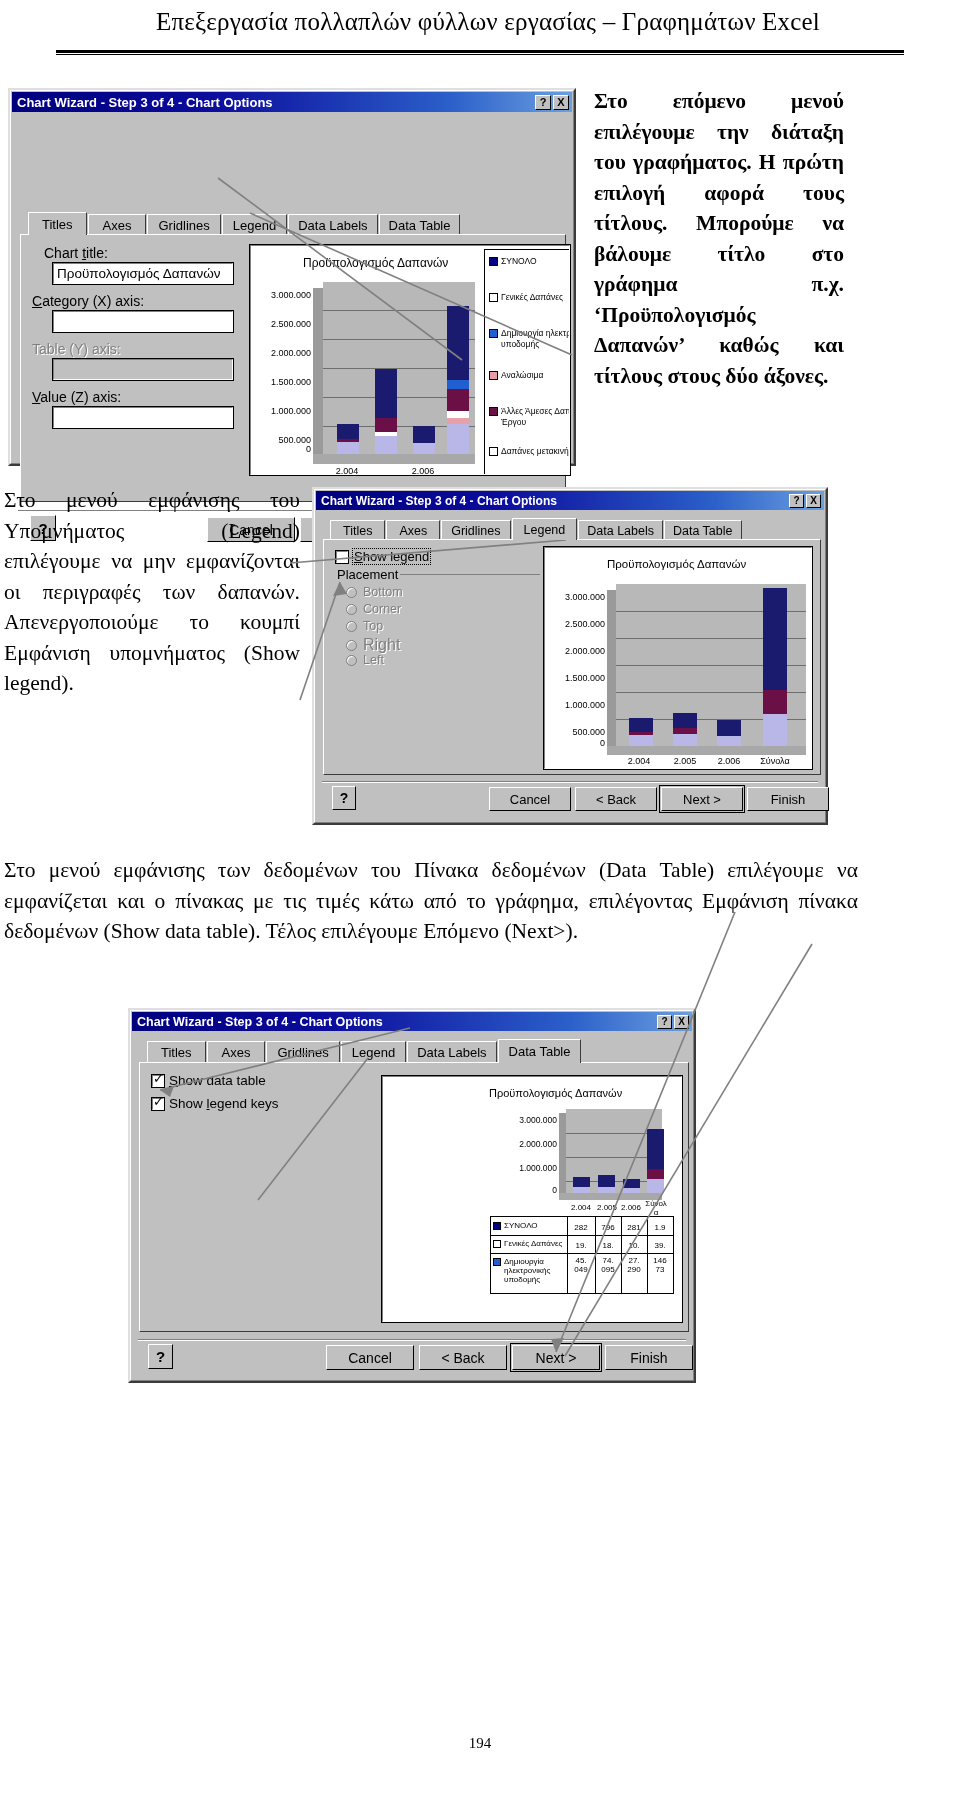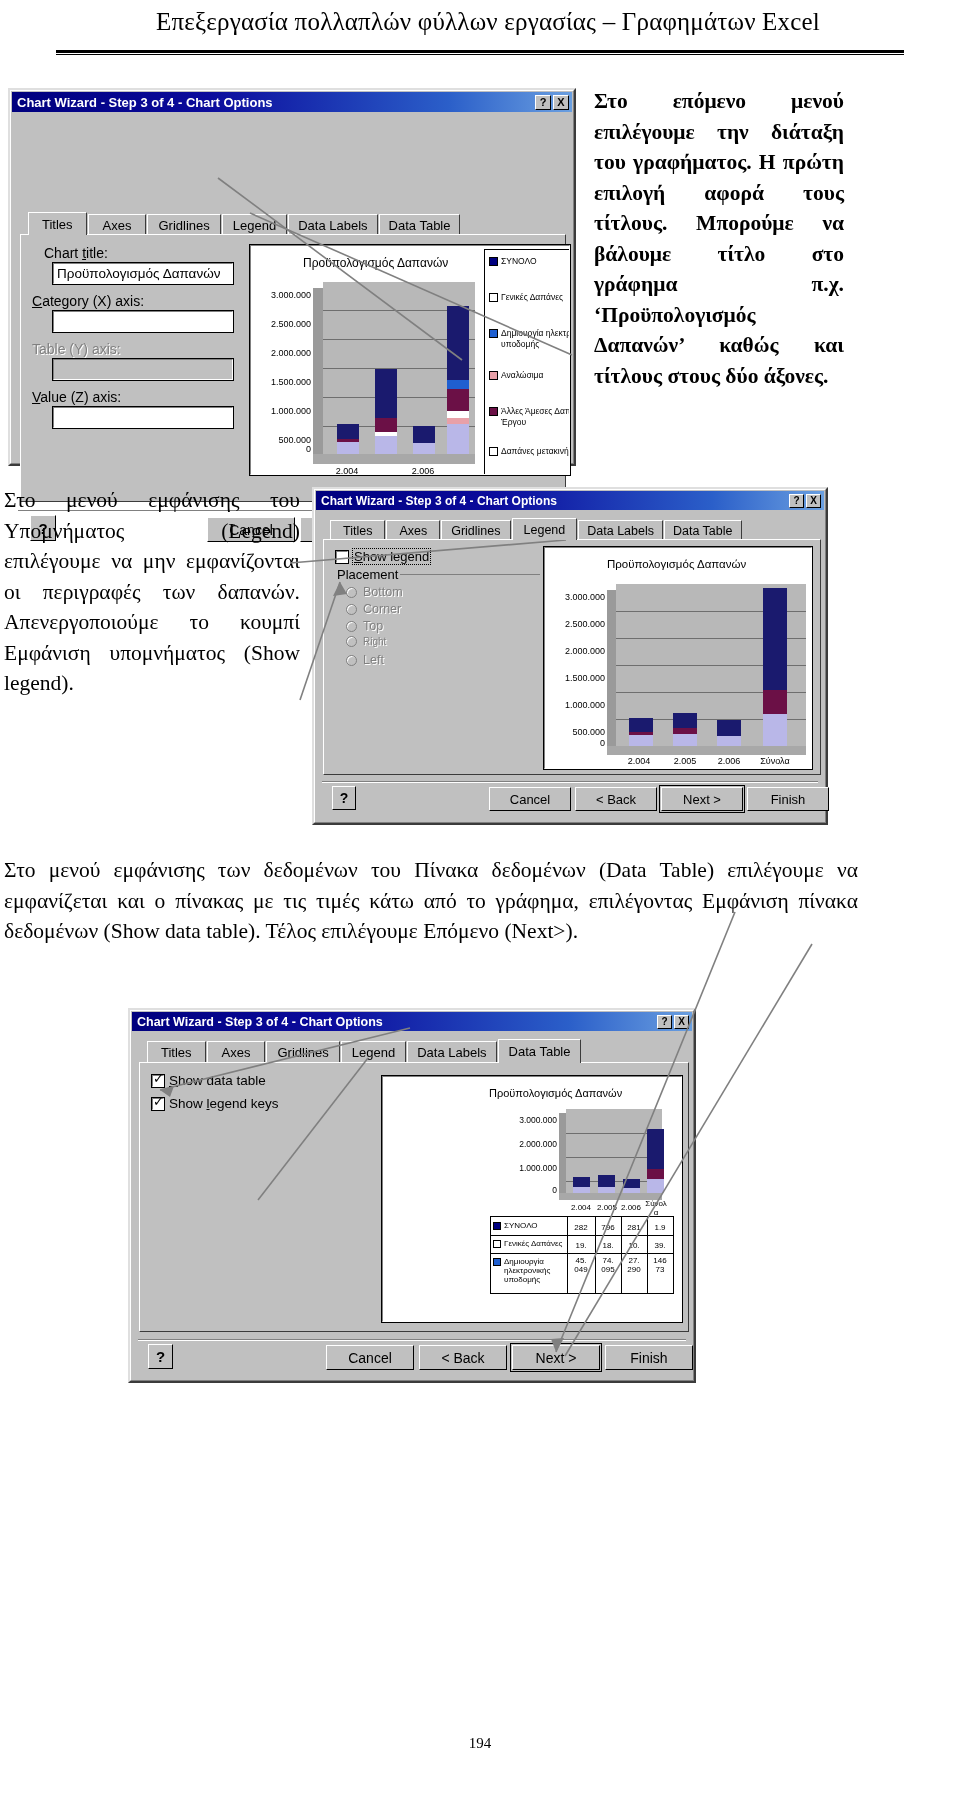--- a/index.html
+++ b/index.html
@@ -397,21 +397,21 @@
     <span>Bottom</span>
   </div>
   <div class="radio-row" style="left:32px; top:113px; font-size:12.5px;">
     <span class="radio"></span>
     <span>Corner</span>
   </div>
   <div class="radio-row" style="left:32px; top:130px; font-size:12.5px;">
     <span class="radio"></span>
     <span>Top</span>
   </div>
-  <div class="radio-row" style="left:32px; top:147px; font-size:10px;">
+  <div class="radio-row" style="left:32px; top:147px; font-size:16px;">
     <span class="radio"></span>
     <span>Right</span>
   </div>
   <div class="radio-row" style="left:32px; top:164px; font-size:12.5px;">
     <span class="radio"></span>
     <span>Left</span>
   </div>
 
   <div class="preview" style="left:230px; top:58px; width:268px; height:222px;">
     <div class="cv-title" style="left:62px; top:10px; font-size:11.5px;">Προϋπολογισμός Δαπανών</div>

